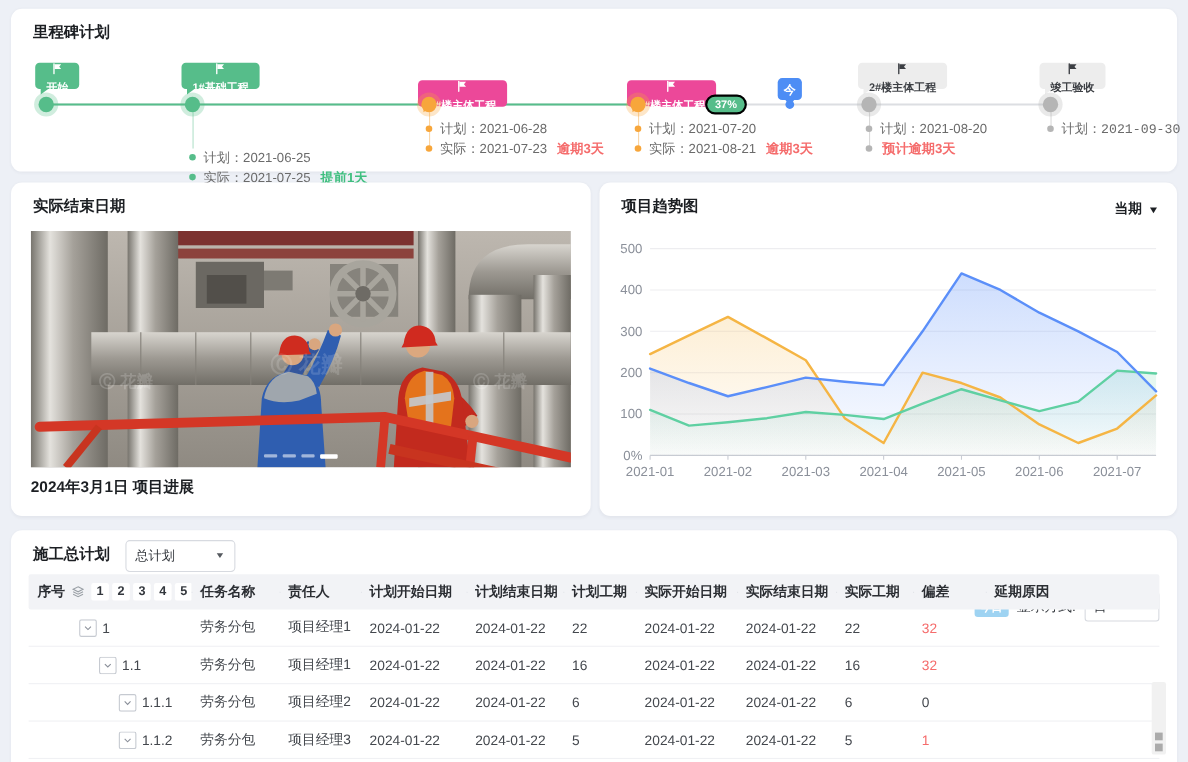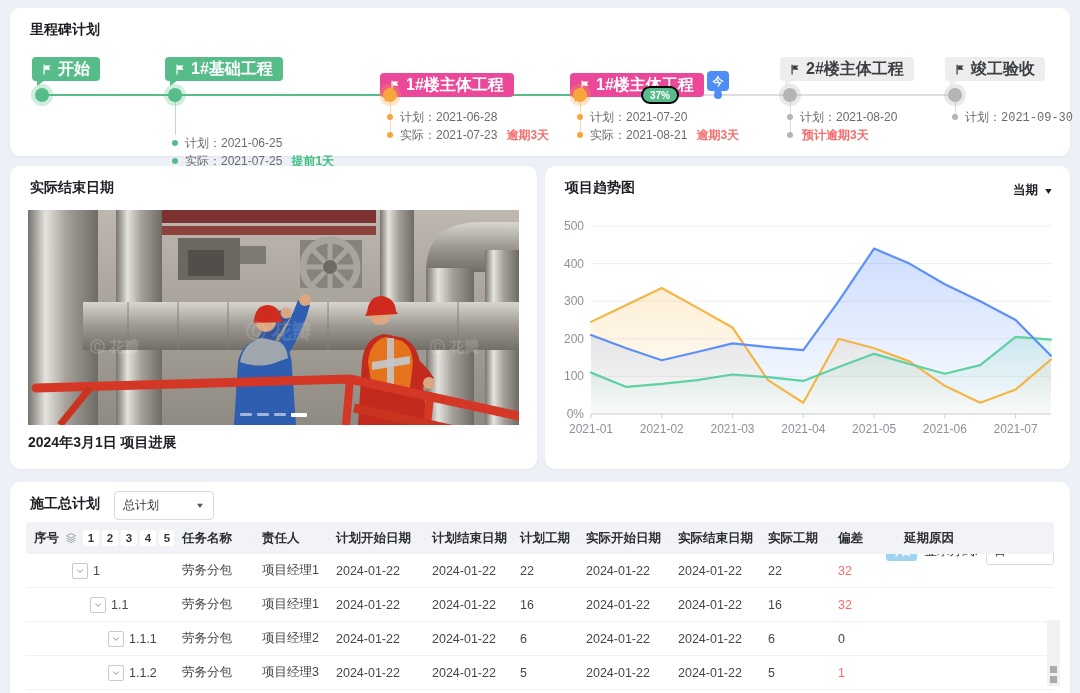--- a/index.html
+++ b/index.html
@@ -10,21 +10,21 @@
     -webkit-font-smoothing:antialiased;
   }
   .card{position:absolute;background:#fff;border-radius:10px;box-shadow:0 1px 3px rgba(30,40,60,.05);}
   .card-title{position:absolute;left:20px;top:13px;font-size:14px;font-weight:bold;color:#1c1f23;}
 
   
   #milestone-card{left:10px;top:8px;width:1060px;height:148px;}
   .tl-line{position:absolute;top:86px;height:2px;background:#dcdee2;border-radius:1px;}
   .tl-line.green{background:#56bd8a;}
   .ms-badge{position:absolute;top:49px;height:24px;display:inline-flex;align-items:center;gap:5px;
-    padding:0 10px;border-radius:4px;font-size:16px;font-weight:bold;color:#fff;white-space:nowrap;}
+    padding:0 10px;border-radius:4px;font-size:10px;font-weight:bold;color:#fff;white-space:nowrap;flex-direction:column;}
   .ms-badge .tail{position:absolute;left:5px;bottom:-5px;width:0;height:0;
     border-top:6px solid transparent;border-right:8px solid transparent;}
   .ms-badge.green{background:#56bd8a;}  .ms-badge.green .tail{border-top-color:#56bd8a;}
   .ms-badge.orange{background:#ec4899;margin-top:16px;} .ms-badge.orange .tail{border-top-color:#f7a63b;}
   .ms-badge.gray{background:#ededed;color:#3c3f44;} .ms-badge.gray .tail{border-top-color:#ededed;}
   .ms-badge svg{display:block;}
   .ms-node{position:absolute;top:80px;width:14px;height:14px;border-radius:50%;}
   .ms-node.green{background:#56bd8a;box-shadow:0 0 0 4px rgba(86,189,138,.28);}
   .ms-node.orange{background:#f7a63b;box-shadow:0 0 0 4px rgba(247,166,59,.28);}
   .ms-node.gray{background:#b5b5b5;box-shadow:0 0 0 4px rgba(181,181,181,.3);}

